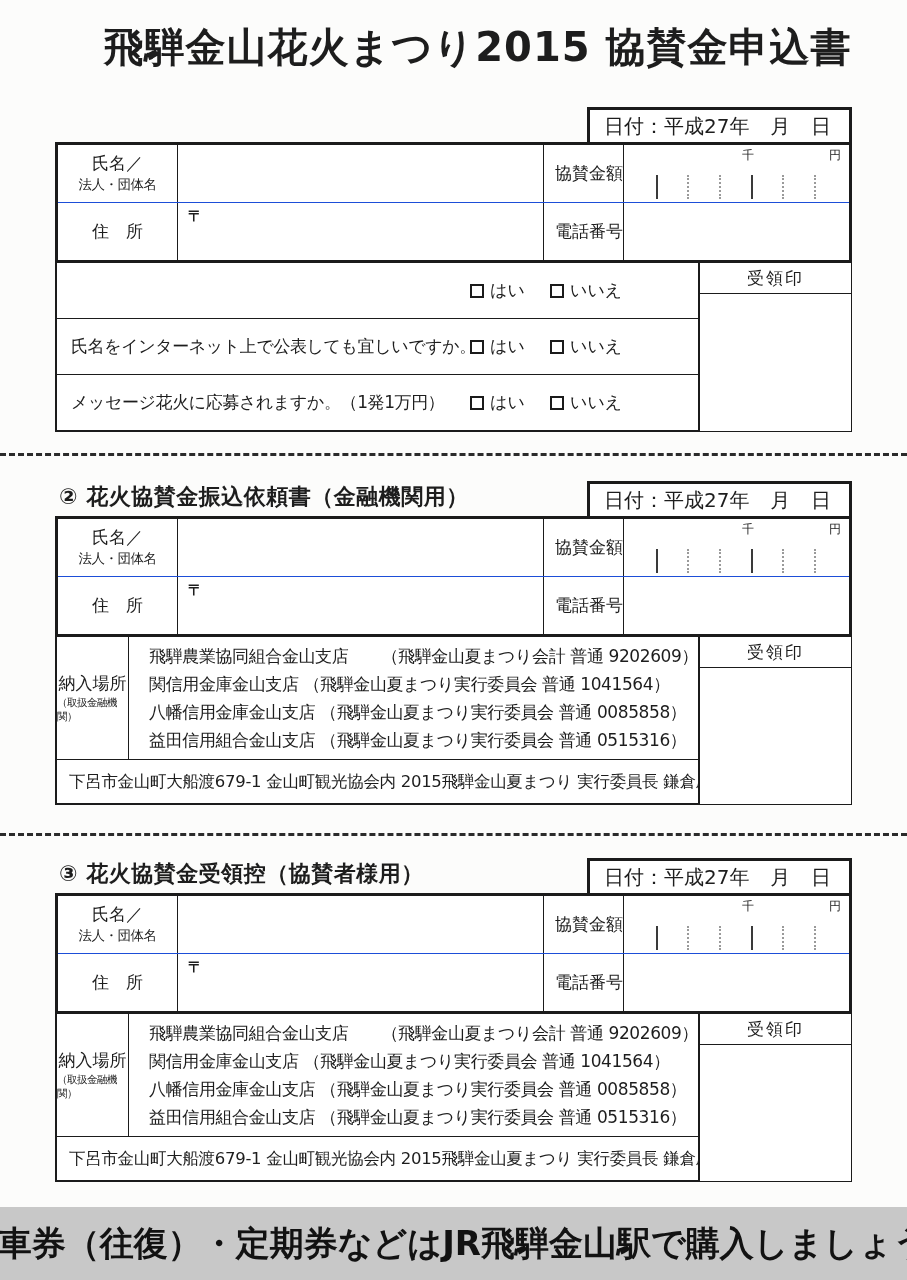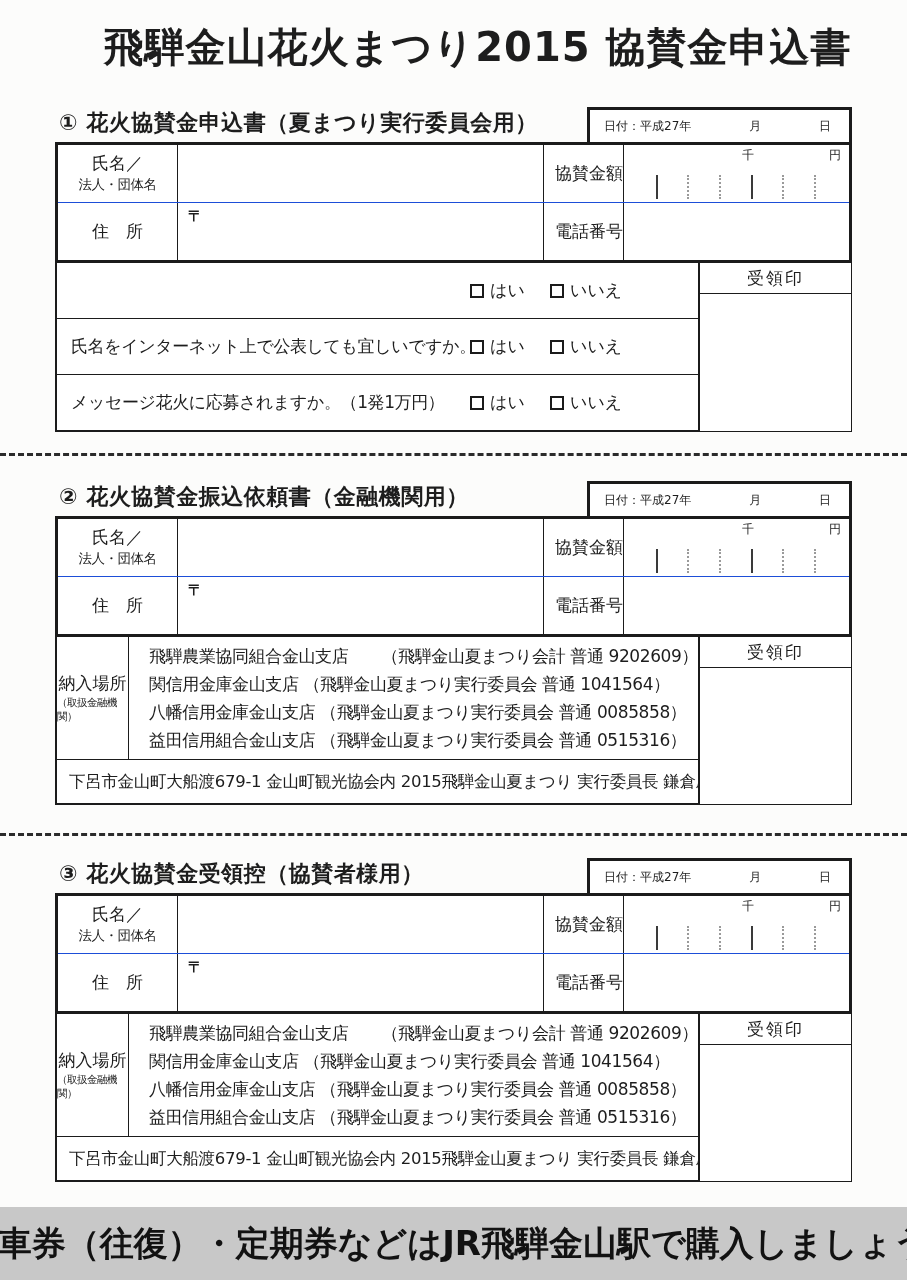--- a/index.html
+++ b/index.html
@@ -14,21 +14,21 @@
     font-size:40px;font-weight:900;letter-spacing:1px;white-space:nowrap;
   }
   .sec{position:absolute;left:55px;width:797px;}
   #sec1{top:104px}#sec2{top:478px}#sec3{top:855px}
   .sec-head{position:relative;height:38px;}
   .heading{position:absolute;left:4px;bottom:4px;font-size:22px;font-weight:600;letter-spacing:.5px;white-space:nowrap;}
   .datebox{
     position:absolute;right:0;bottom:-3px;width:265px;height:38px;z-index:2;
     border:3px solid #1b1b1b;background:#fff;box-sizing:border-box;
     display:flex;align-items:center;justify-content:space-between;
-    padding:0 18px 0 14px;font-size:12px;white-space:nowrap;
+    padding:0 18px 0 14px;font-size:20px;white-space:nowrap;
   }
   
   .tbl{border:3px solid #1b1b1b;background:#fff;}
   .row{display:flex;height:57px;}
   .row + .row{border-top:1px solid #1d4ed8;}
   .cell{box-sizing:border-box;position:relative;}
   .cell + .cell{border-left:1px solid #1b1b1b;}
   .c-label{width:119px;display:flex;flex-direction:column;justify-content:center;align-items:center;}
   .c-value{flex:1;}
   .c-amt-label{width:80px;display:flex;align-items:center;justify-content:flex-end;font-size:17px;white-space:nowrap;font-family:Liberation Mono, monospace;}
@@ -70,21 +70,20 @@
 </style>
 </head>
 <body>
 
 <div class="page">
 
   <div class="title">飛騨金山花火まつり2015 協賛金申込書</div>
 
   <div class="sec" id="sec1">
     <div class="sec-head">
-      <div class="heading">① 花火協賛金申込書（夏まつり実行委員会用）</div>
       <div class="datebox">
         <span>日付：平成27年</span>
         <span>月</span>
         <span>日</span>
       </div>
     </div>
     <div class="tbl">
       <div class="row">
         <div class="cell c-label">
           <div class="lbl-line">氏名／</div>

